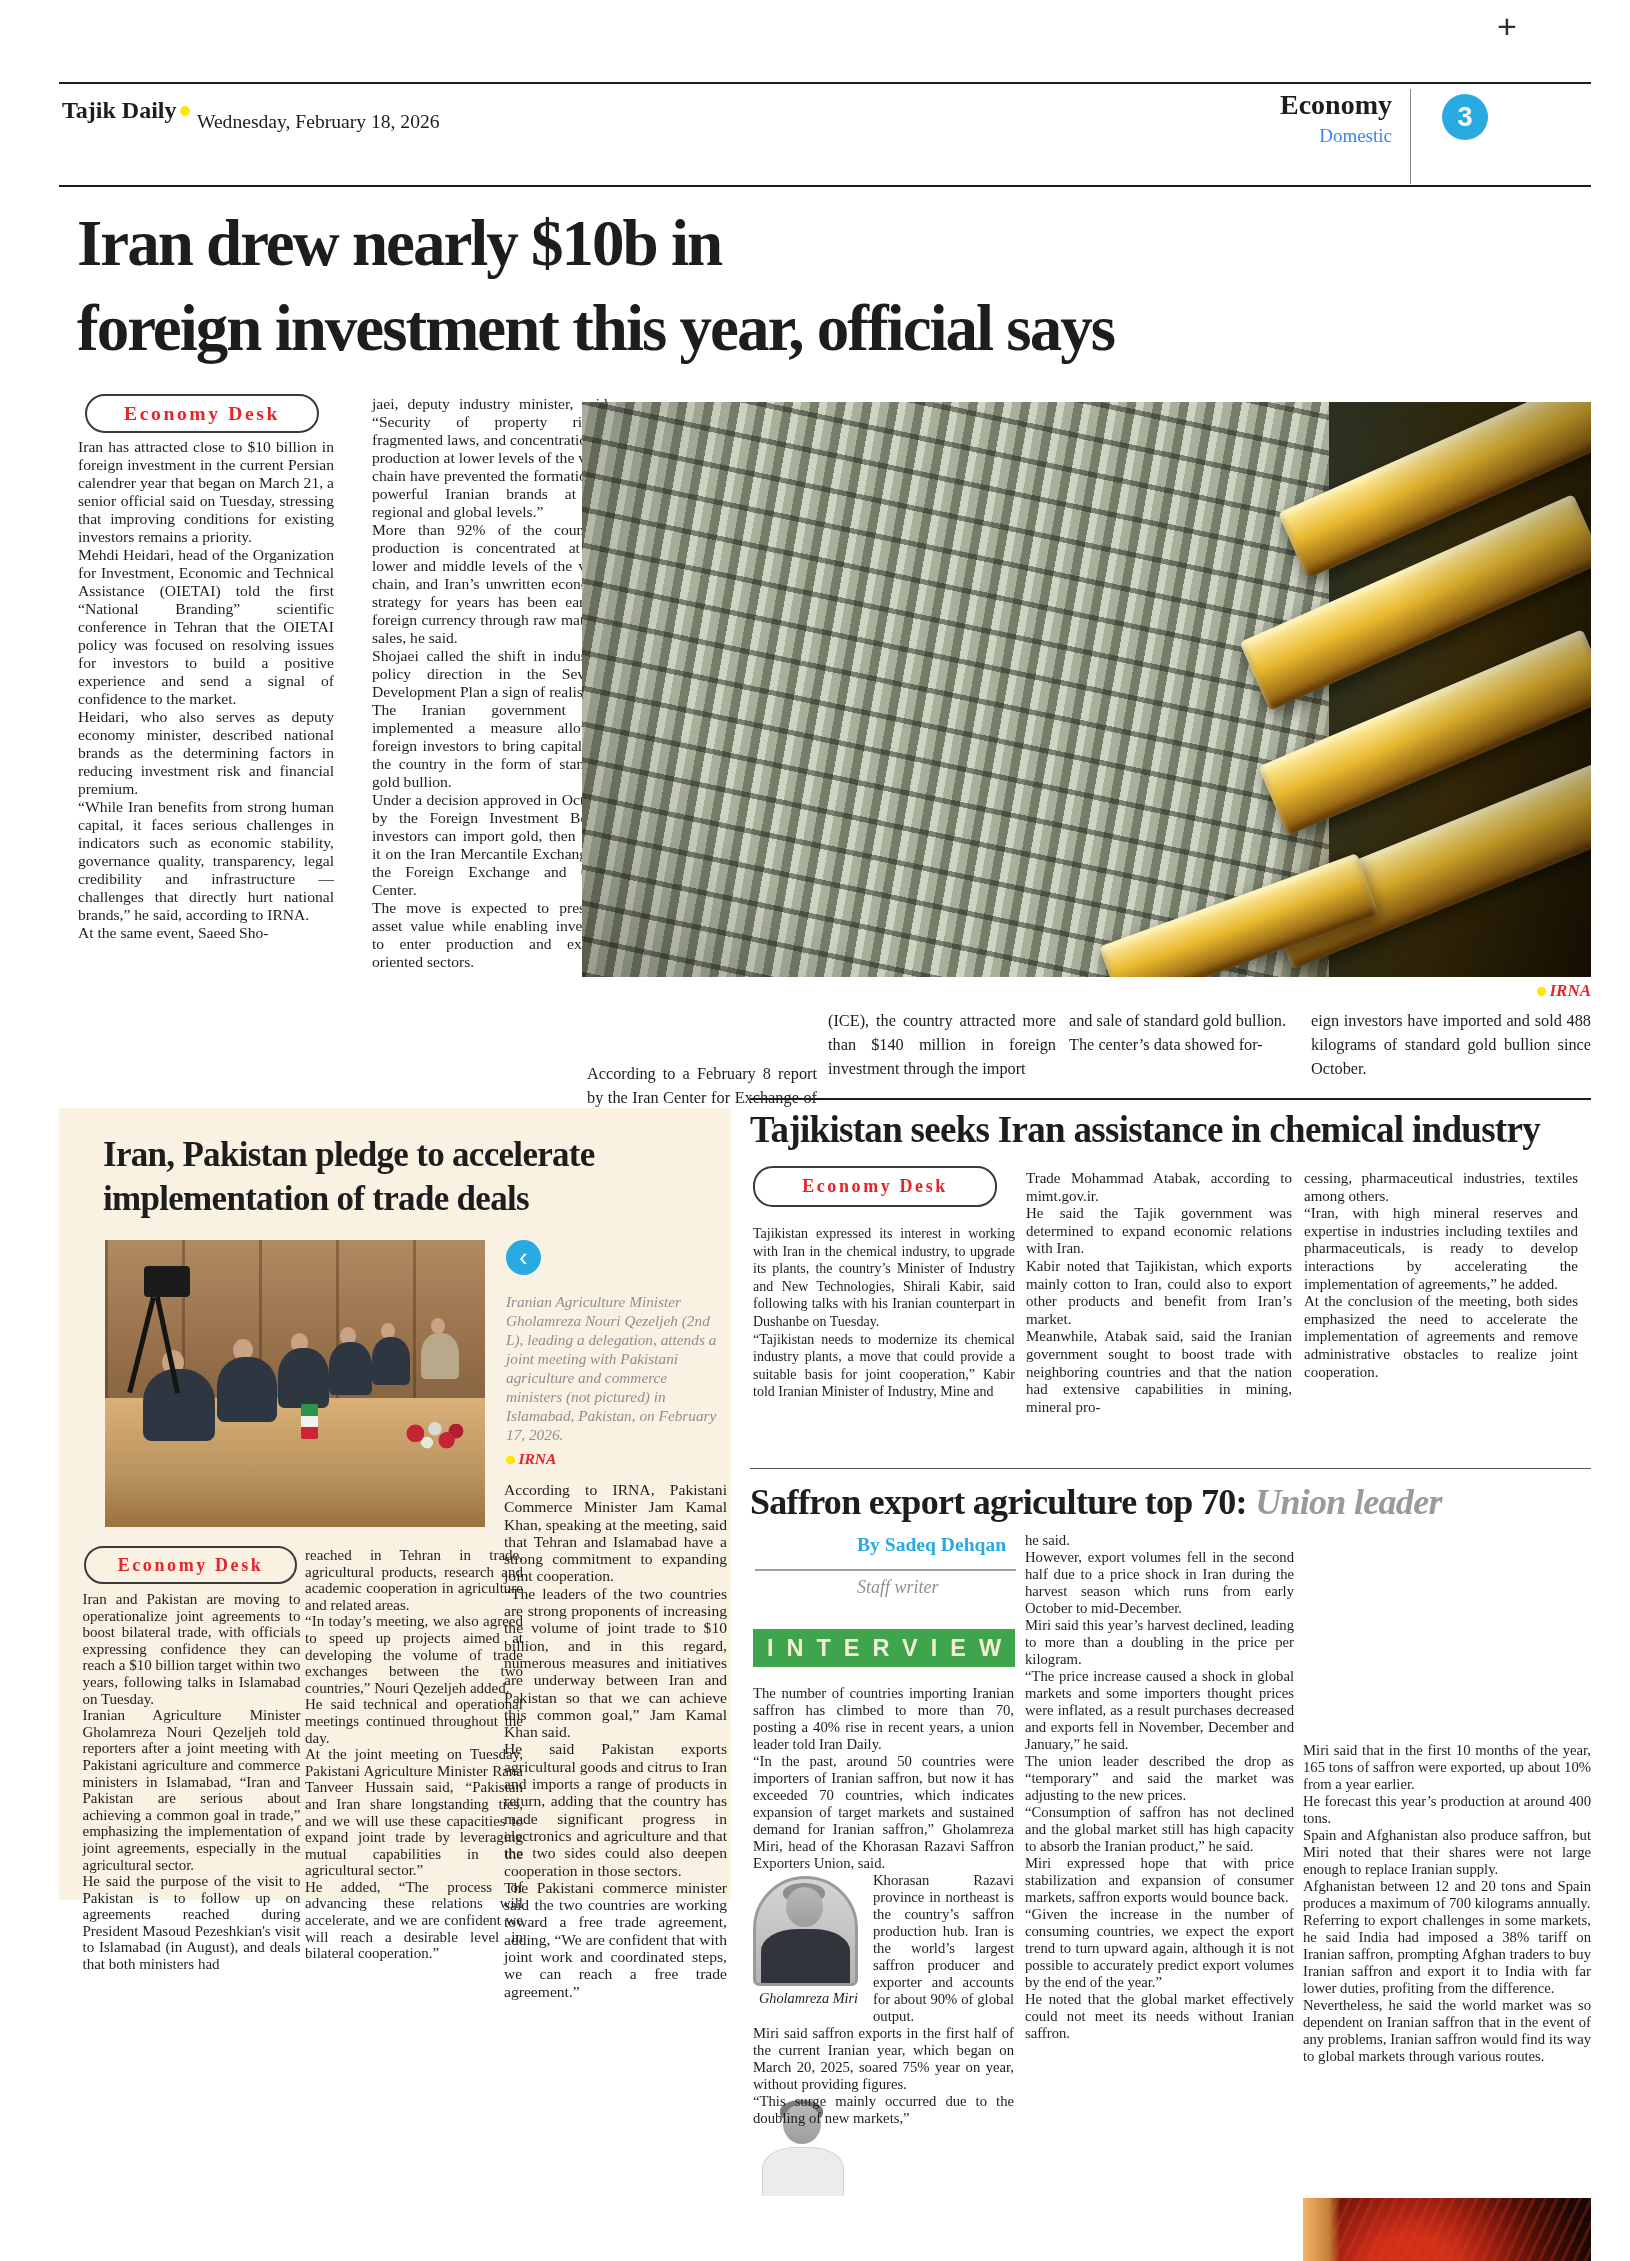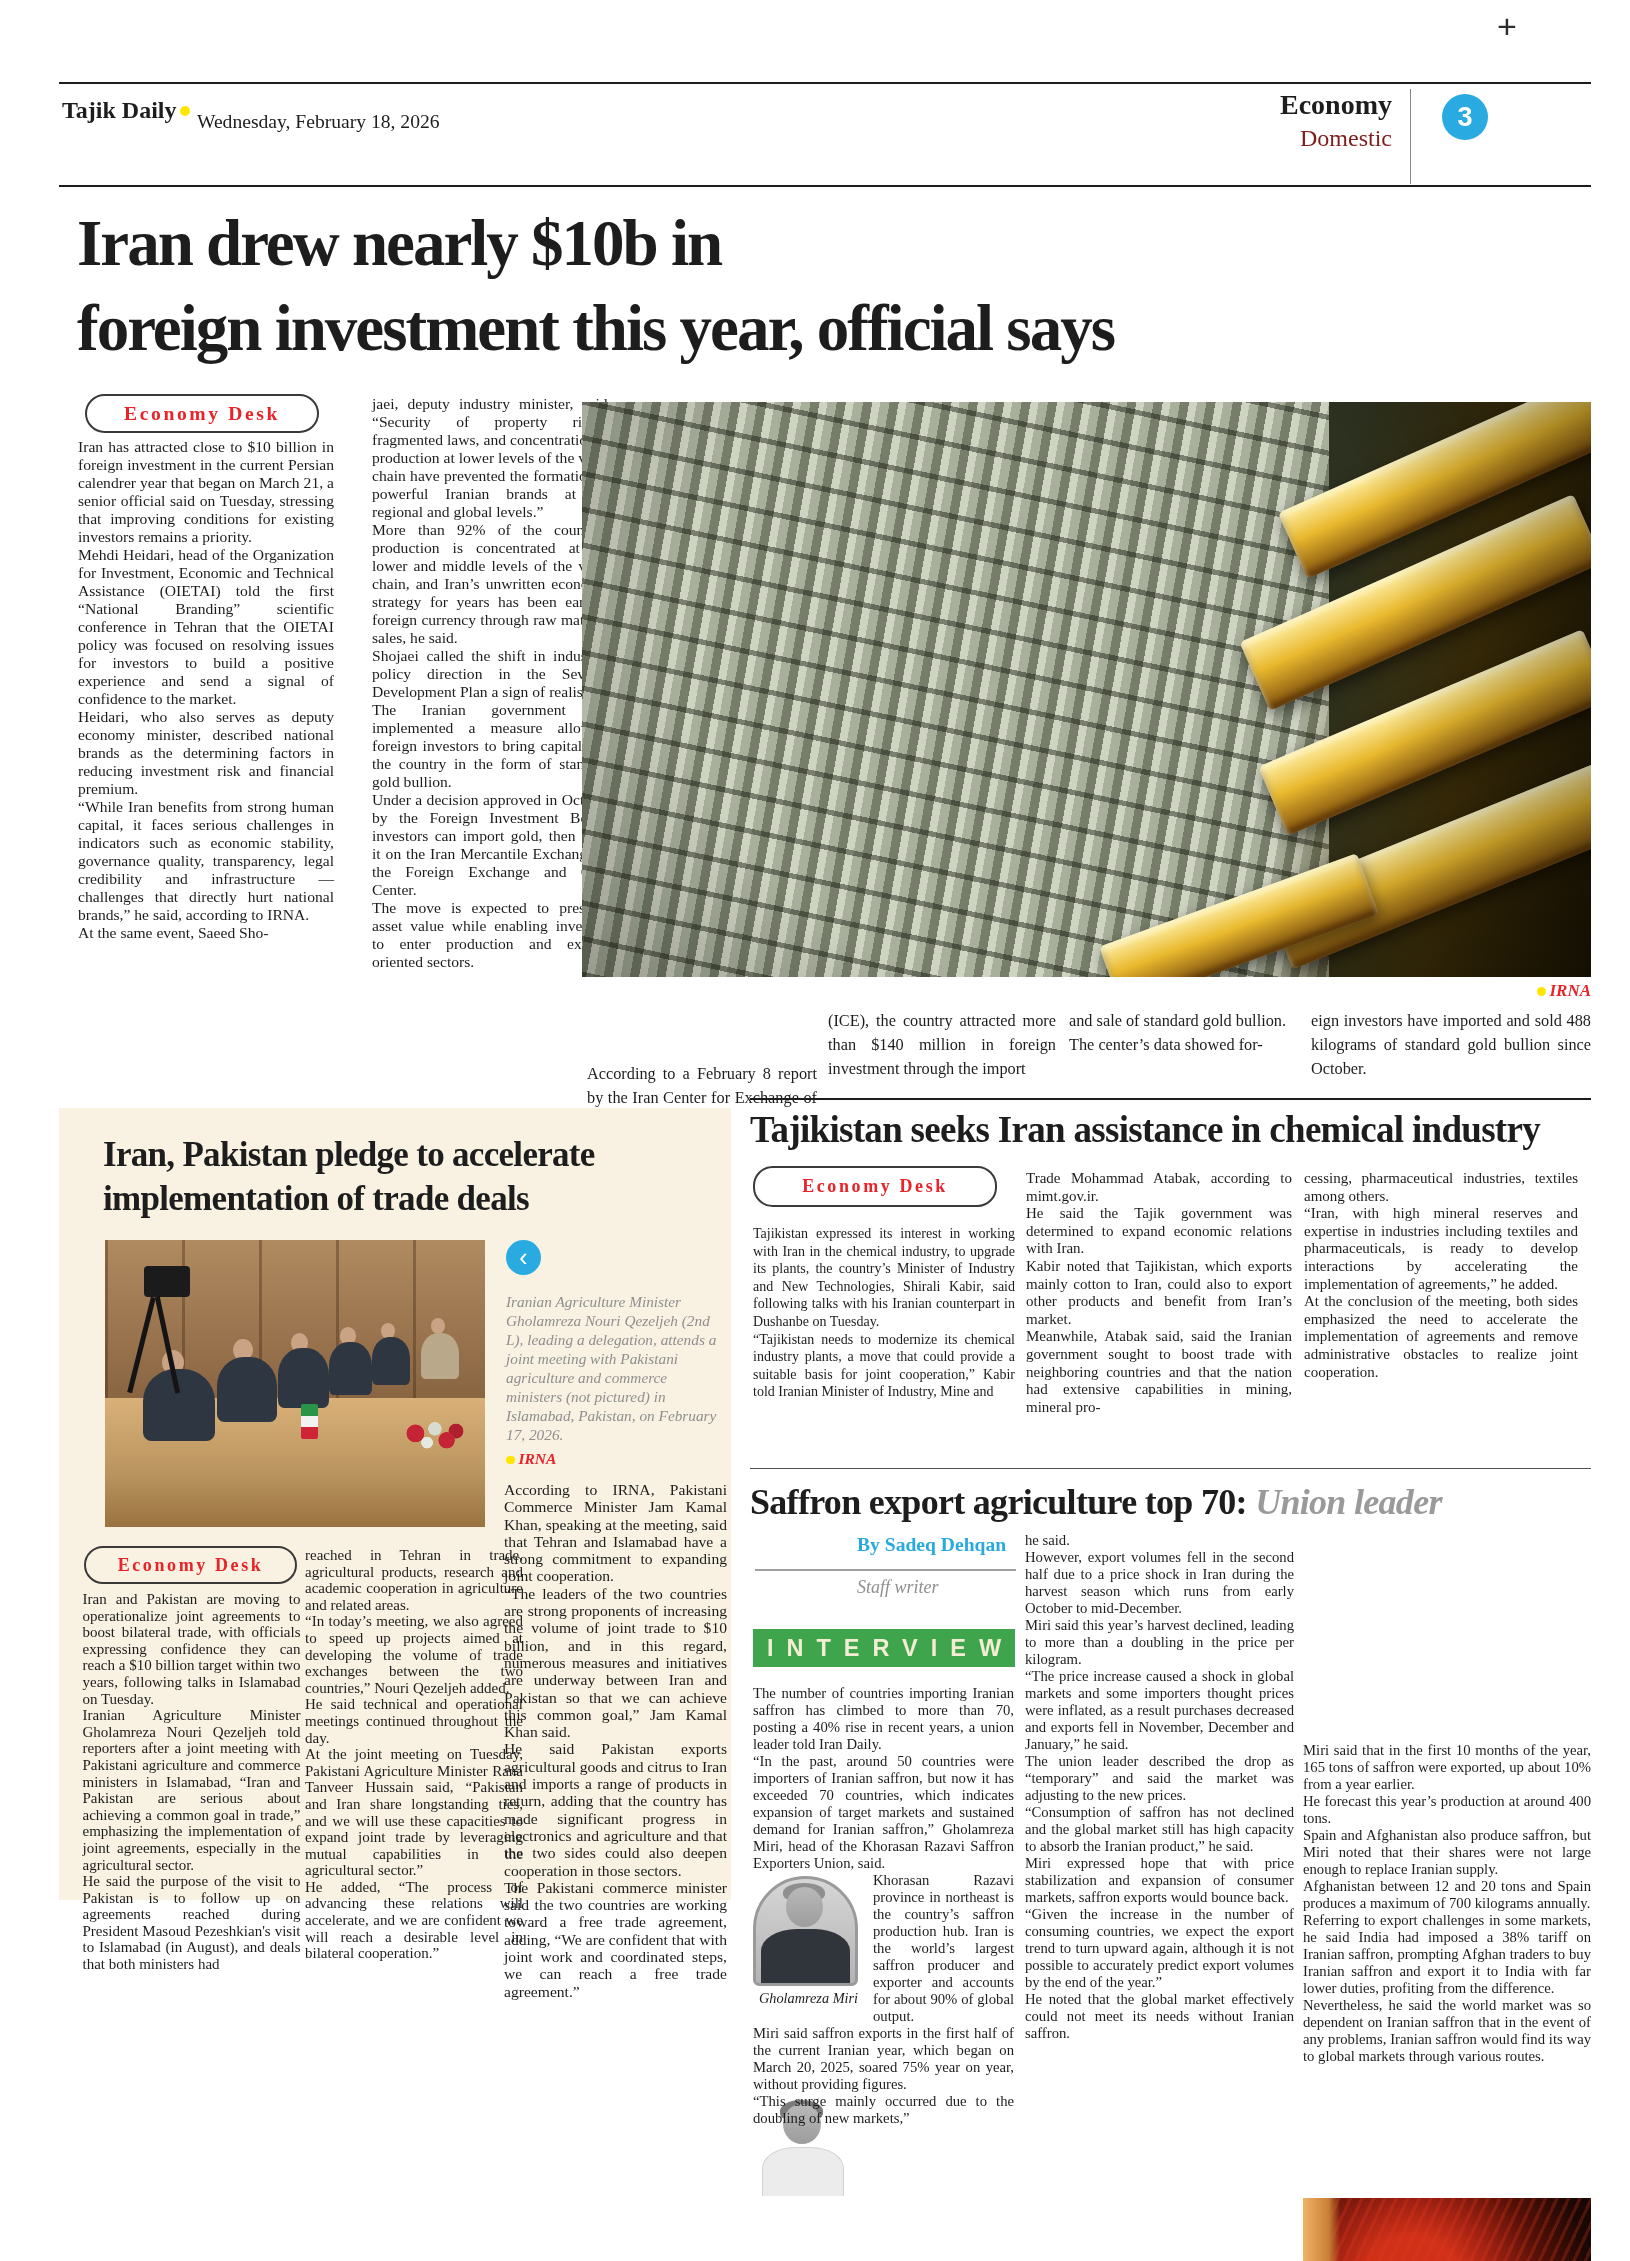--- a/index.html
+++ b/index.html
@@ -5,21 +5,21 @@
   html,body{margin:0;padding:0;background:#e9e9e9;}
   #page{position:relative;width:1630px;height:2261px;background:#ffffff;overflow:hidden;
         font-family:"Liberation Serif",serif;color:#1d1d1d;}
   .abs{position:absolute;}
   .jt{text-align:justify;white-space:pre-line;}
   .rule{background:#1c1c1c;}
   
   .paper{font-size:24px;font-weight:bold;}
   .date{font-size:19.6px;}
   .sect{font-size:28px;font-weight:bold;text-align:right;}
-  .subsect{font-size:24px;color:#7f1d1d;text-align:right;}
+  .subsect{font-size:19px;color:#3b82f6;text-align:right;}
   .pagecircle{width:46px;height:46px;border-radius:50%;background:#29abe2;color:#fff;
       font-family:"Liberation Sans",sans-serif;font-size:27px;font-weight:bold;
       display:flex;align-items:center;justify-content:center;}
   .plus{font-size:34px;color:#2e2e2e;font-family:"Liberation Sans",sans-serif;font-weight:normal;}
   .dot{border-radius:50%;background:#ffe600;display:inline-block;}
   
   .h-lead{font-size:65px;font-weight:bold;line-height:1.31;letter-spacing:-2px;white-space:pre-line;}
   .h-mid{font-size:35px;font-weight:bold;line-height:1.26;letter-spacing:-0.7px;white-space:pre-line;}
   .h-gray{color:#9a9a9a;font-style:italic;}
   

